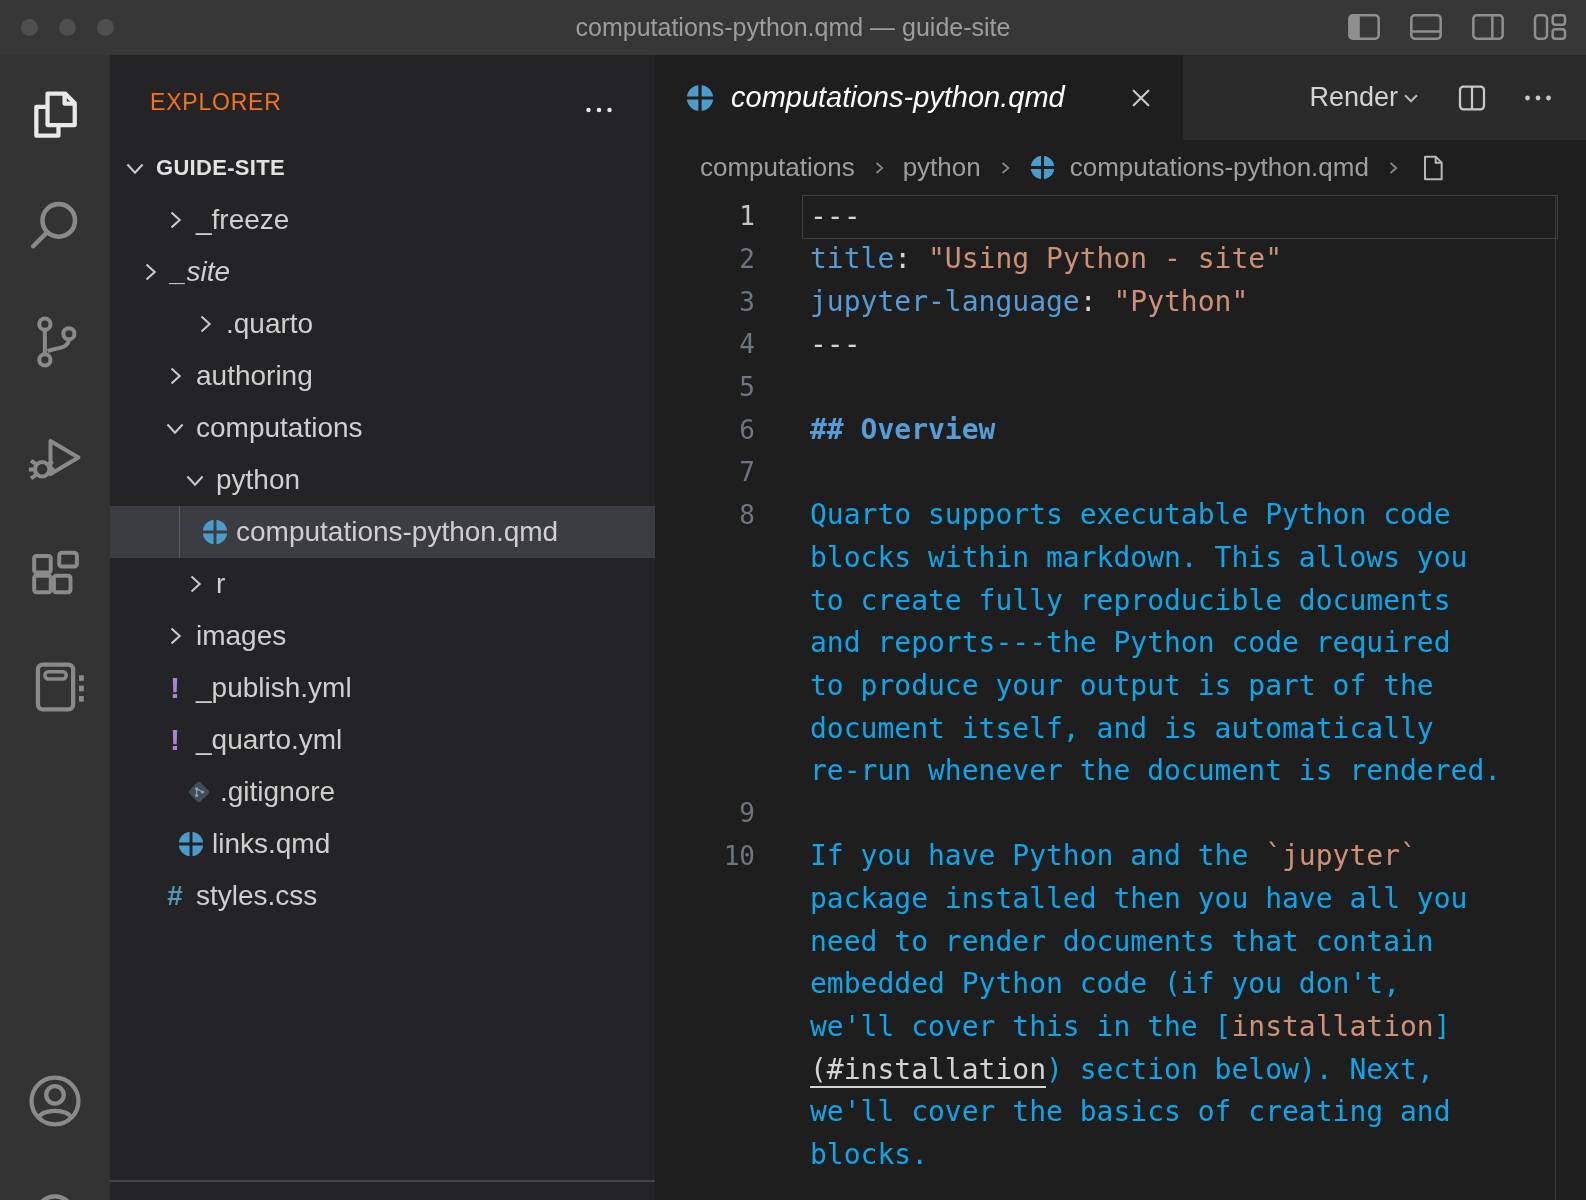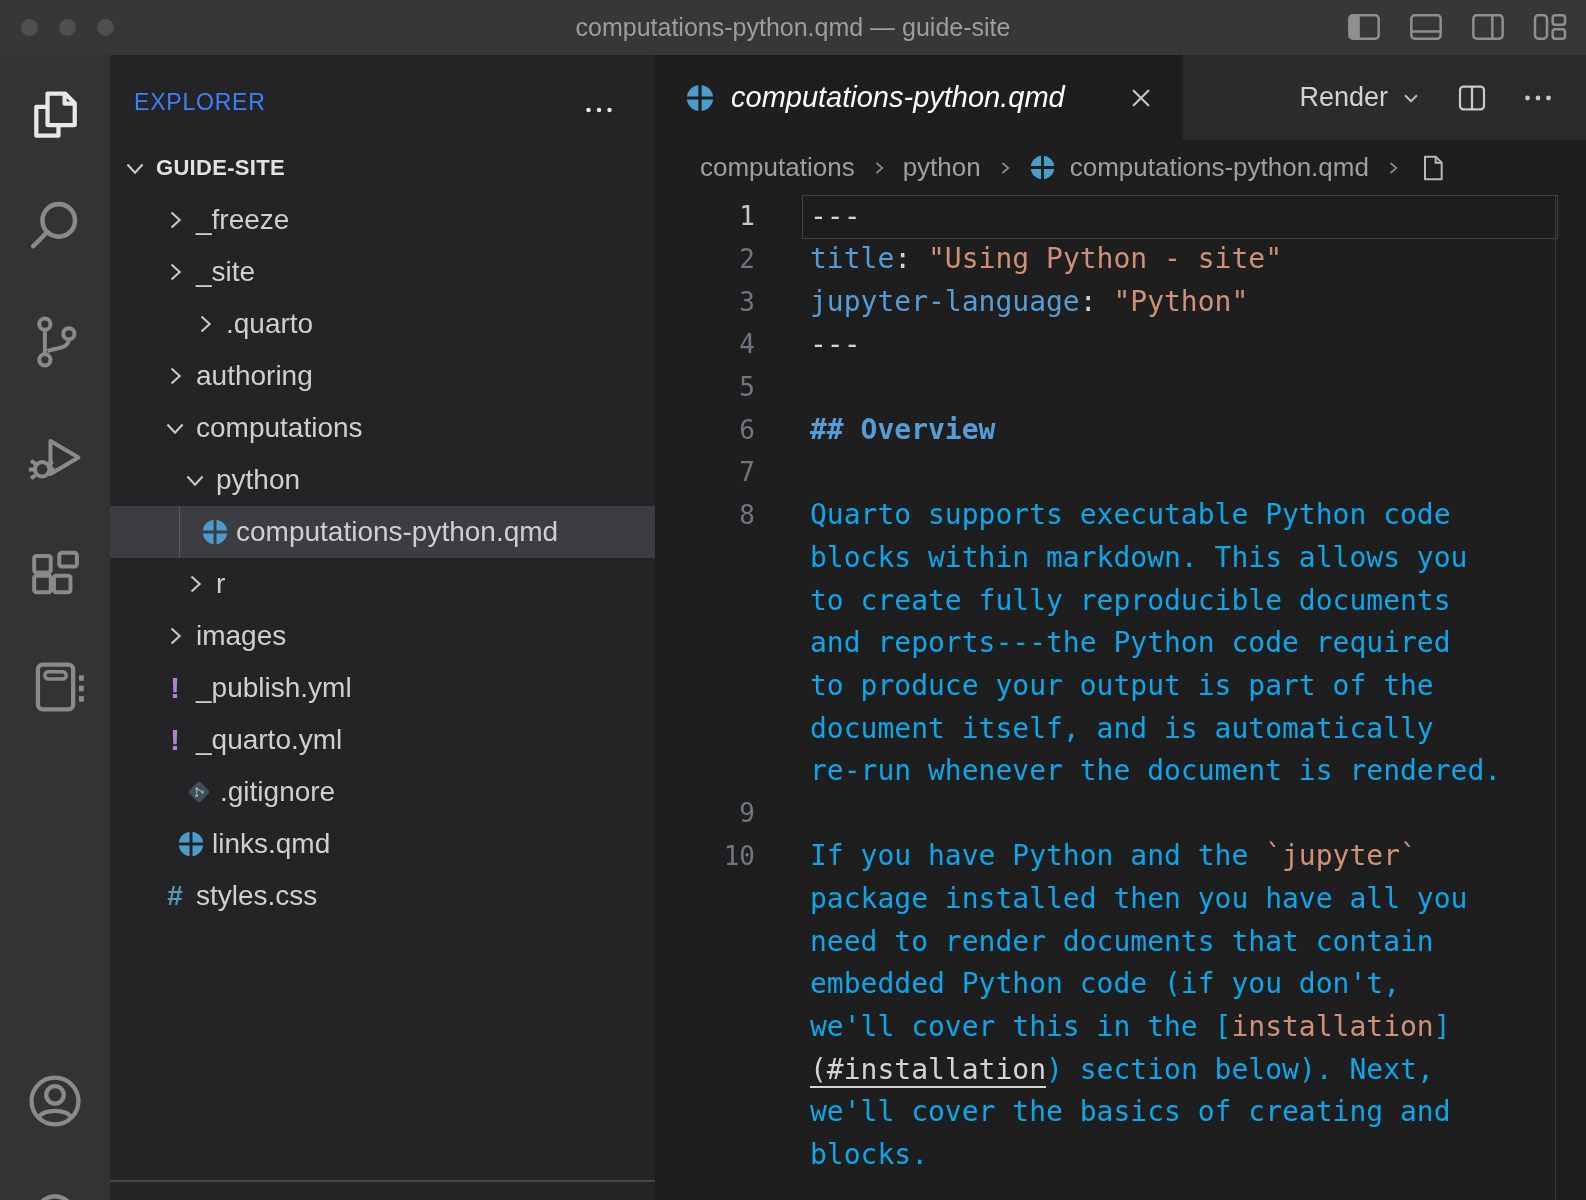--- a/index.html
+++ b/index.html
@@ -26,21 +26,21 @@
   .main { display:flex; height:1145px; }
 
   
   .activitybar { width:110px; background:#333333; position:relative; flex-shrink:0; }
   .ab-icon { position:absolute; left:23px; width:64px; height:64px; }
   .ab-icon svg { width:64px; height:64px; display:block; }
 
   
   .sidebar { width:545px; background:#242427; position:relative; flex-shrink:0; overflow:hidden; color:#cccccc; }
   .sb-header { position:absolute; top:25px; left:0; right:0; height:44px; display:flex; align-items:center; }
-  .sb-title { margin-left:24px; font-size:23px; letter-spacing:0.8px; color:#3b82f6; }
+  .sb-title { margin-left:40px; font-size:23px; letter-spacing:0.8px; color:#f97316; }
   .sb-more { position:absolute; right:38px; top:6px; }
   .tree { position:absolute; top:87px; left:0; right:0; }
   .trow { height:52px; display:flex; align-items:center; position:relative; font-size:28px; color:#cfcfcf; }
   .trow.root { font-weight:bold; font-size:22px; color:#e2e2e2; letter-spacing:0.3px; }
   .trow.selected { background:#3c3c43; }
   .trow .tic { width:30px; height:30px; margin-right:6px; flex-shrink:0;
                display:flex; align-items:center; justify-content:center; }
   .trow .tic svg { width:28px; height:28px; display:block; }
   .fg-yaml { color:var(--yaml-purple); font-weight:bold; font-size:30px; }
   .fg-css  { color:var(--css-blue);  font-weight:bold; font-size:28px; }
@@ -49,21 +49,21 @@
   .outline-row { position:absolute; top:1133px; left:0; right:0; height:52px; display:flex; align-items:center; }
 
   
   .editorgroup { flex:1; display:flex; flex-direction:column; background:#1e1e1e; min-width:0; }
   .tabbar { height:85px; background:#2b2b2b; display:flex; flex-shrink:0; }
   .tab { width:528px; background:#1e1e1e; display:flex; align-items:center; padding:0 26px 0 30px; gap:16px; flex-shrink:0; --qbg:#1e1e1e; }
   .tab-title { color:#ffffff; font-style:italic; font-size:29px; white-space:nowrap; }
   .tab-close { margin-left:auto; width:32px; height:32px; }
   .tab-close svg { width:32px; height:32px; }
   .tab-actions { flex:1; display:flex; align-items:center; justify-content:flex-end; gap:30px; padding-right:30px; }
-  .render-btn { display:flex; align-items:center; gap:10px; color:#d2d2d2; font-size:27px; }
+  .render-btn { display:flex; align-items:center; color:#d2d2d2; font-size:27px; }
   .render-btn svg { width:26px; height:26px; }
   .ta-icon svg { width:36px; height:36px; display:block; }
 
   .breadcrumbs { height:55px; display:flex; align-items:center; padding-left:45px; gap:14px;
                  color:#9f9f9f; font-size:26px; background:#1e1e1e; overflow:hidden; flex-shrink:0; white-space:nowrap; --qbg:#1e1e1e; }
   .bc-sep svg { width:20px; height:20px; display:block; }
   .bc-icon svg { width:27px; height:27px; display:block; }
 
   
   .code { position:relative; flex:1; overflow:hidden;
@@ -213,21 +213,21 @@
             <span>GUIDE-SITE</span>
           </div>
           <div class="trow" style="padding-left: 50px;">
             <span class="tic">
               <svg viewBox="0 0 24 24">
                 <path d="M9 5.5l7 6.5-7 6.5" fill="none" stroke="#c8c8c8" stroke-width="1.8"></path>
               </svg>
             </span>
             <span>_freeze</span>
           </div>
-          <div class="trow" style="padding-left: 50px;">
+          <div class="trow" style="padding-left: 25px; font-style: italic;">
             <span class="tic">
               <svg viewBox="0 0 24 24">
                 <path d="M9 5.5l7 6.5-7 6.5" fill="none" stroke="#c8c8c8" stroke-width="1.8"></path>
               </svg>
             </span>
             <span>_site</span>
           </div>
           <div class="trow" style="padding-left: 80px;">
             <span class="tic">
               <svg viewBox="0 0 24 24">

